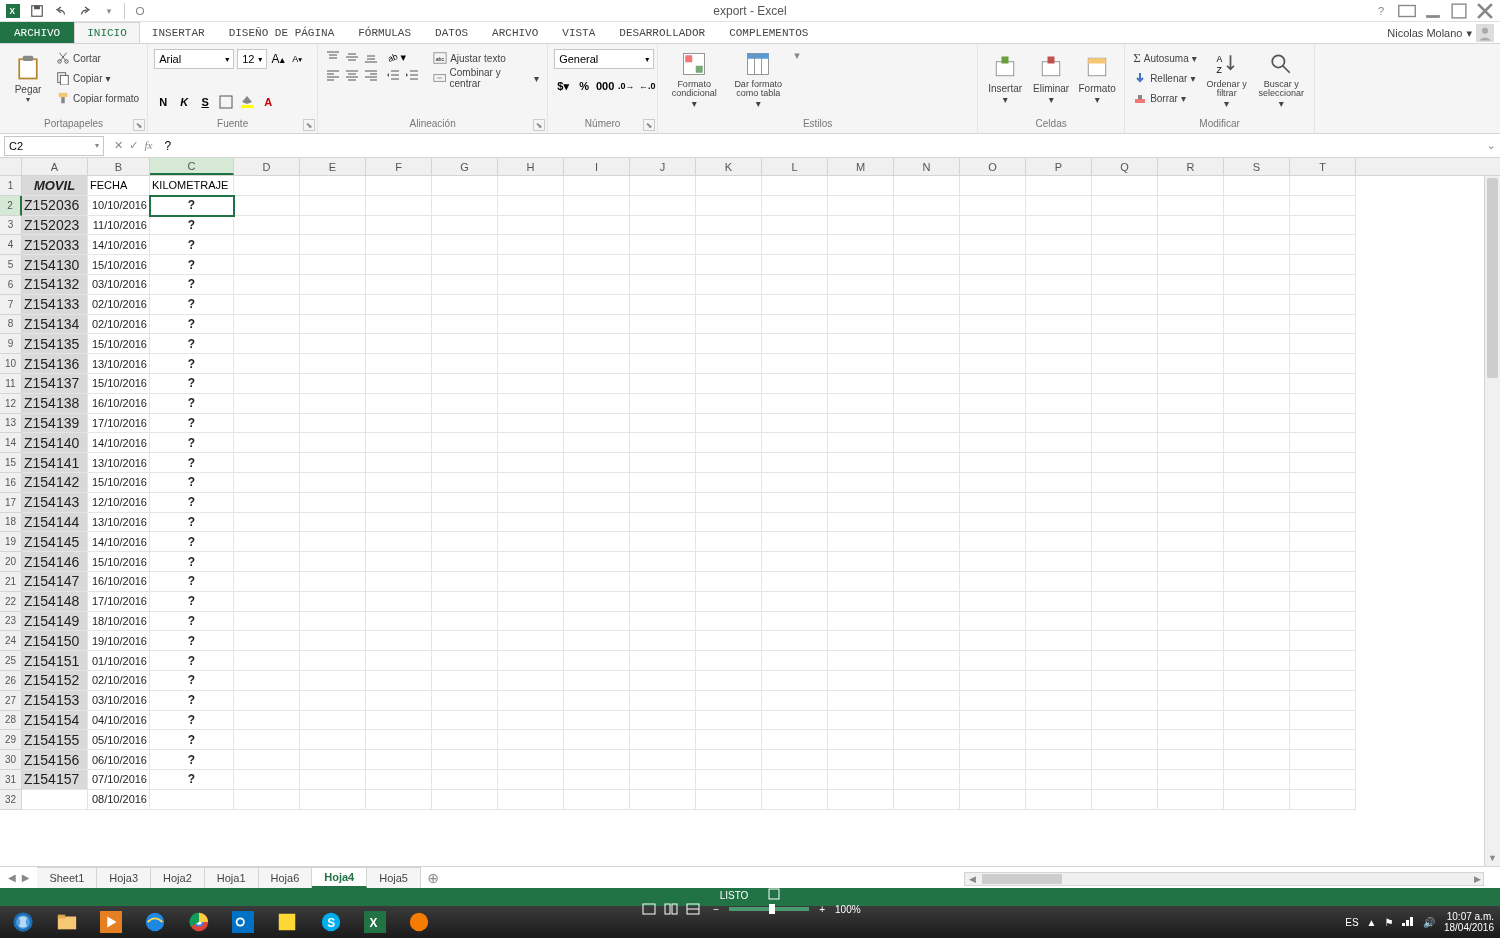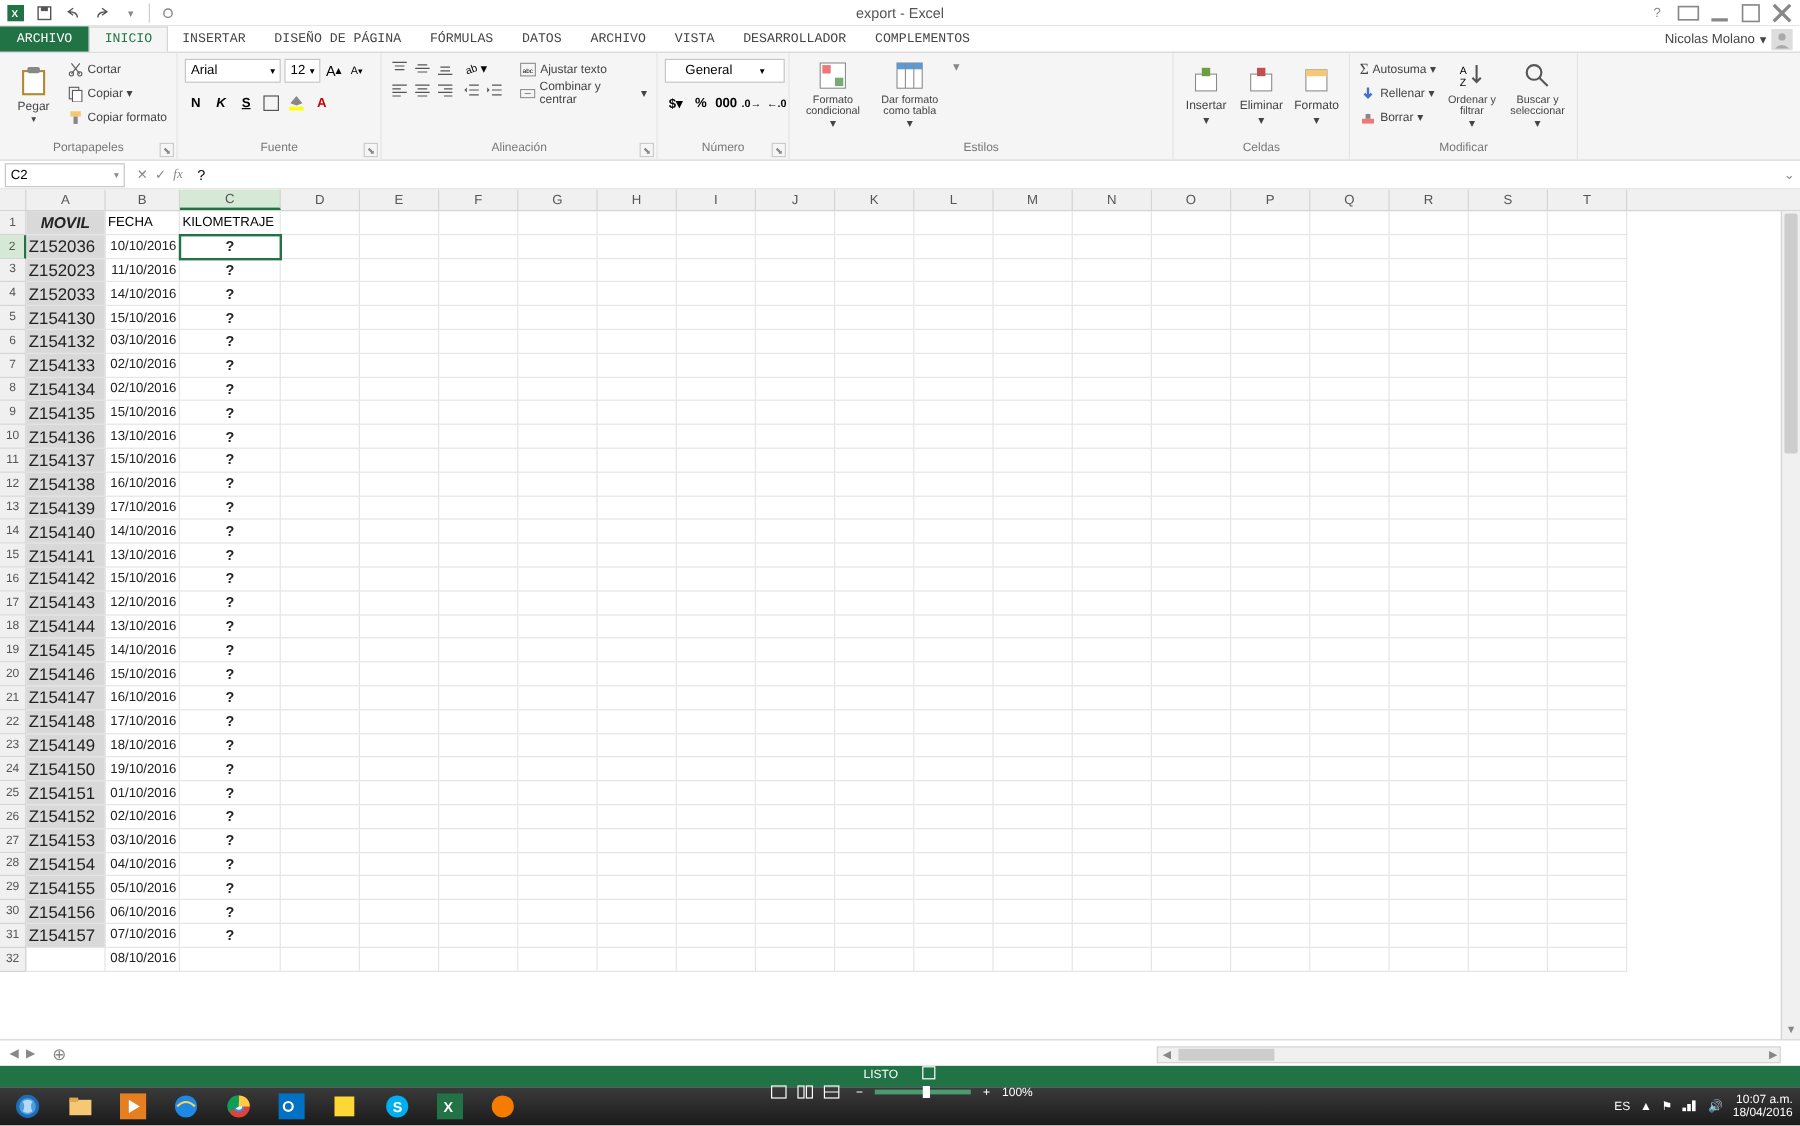--- a/index.html
+++ b/index.html
@@ -226,21 +226,21 @@
             </svg>
             <span>Copiar formato</span>
           </div>
       </div>
     </div>
     <div class="rgroup-label">Portapapeles</div>
     <div class="dlg-launch">⬊</div>
   </div>
 
   <div class="rgroup" style="width:170px;">
-    <div class="rgroup-body" style="flex-direction:column; gap:4px;">
+    <div class="rgroup-body" style="flex-direction:column; gap:20px;">
       <div class="font-row">
         <div class="font-name">
             <span>Arial</span>
             <span style="font-size:8px;">▾</span>
           </div>
         <div class="font-size">
             <span>12</span>
             <span style="font-size:8px;">▾</span>
           </div>
         <div class="tiny" style="font-size:12px;">A<sup>▴</sup></div>
@@ -359,21 +359,21 @@
               <line x1="5" y1="8" x2="11" y2="8" stroke="#888"></line>
             </svg><span>Combinar y centrar</span> ▾</div>
       </div>
     </div>
     <div class="rgroup-label">Alineación</div>
     <div class="dlg-launch">⬊</div>
   </div>
 
   <div class="rgroup" style="width:110px;">
     <div class="rgroup-body" style="flex-direction:column;gap:4px;">
-      <div style="width:100px;height:20px;border:1px solid #c6c6c6;background:#fff;display:flex;align-items:center;justify-content:space-between;padding:0 16px;font-size:11px;">
+      <div style="width:100px;height:20px;border:1px solid #c6c6c6;background:#fff;display:flex;align-items:center;justify-content:space-between;padding:0 4px;font-size:11px;">
           <span>General</span>
           <span style="font-size:8px;">▾</span>
         </div>
       <div class="toggle-row">
         <div class="tog">$▾</div>
         <div class="tog">%</div>
         <div class="tog">000</div>
         <div class="tog" style="font-size:9px;">.0→</div>
         <div class="tog" style="font-size:9px;">←.0</div>
       </div>
@@ -1233,20 +1233,29 @@
     <div class="thumb"></div>
     <div class="scroll-arrow" style="position:absolute;bottom:0;left:0;right:0;">▼</div>
   </div>
 </div>
 
 <div class="sheet-bar">
   <div class="tab-nav">
     <span>◀</span>
     <span>▶</span>
   </div>
+  <div class="sheet-tabs" id="sheettabs">
+      <div class="sheet-tab">Sheet1</div>
+      <div class="sheet-tab">Hoja3</div>
+      <div class="sheet-tab">Hoja2</div>
+      <div class="sheet-tab">Hoja1</div>
+      <div class="sheet-tab">Hoja6</div>
+      <div class="sheet-tab active">Hoja4</div>
+      <div class="sheet-tab">Hoja5</div>
+    </div>
   <div class="add-sheet">⊕</div>
   <div class="hscroll">
     <span style="padding:0 4px;color:#888;font-size:9px;">◀</span>
     <div class="thumb"></div>
     <span style="position:absolute;right:2px;color:#888;font-size:9px;">▶</span>
   </div>
 </div>
 
 <div class="status-bar">
   <div style="display:flex;gap:20px;align-items:center;">

